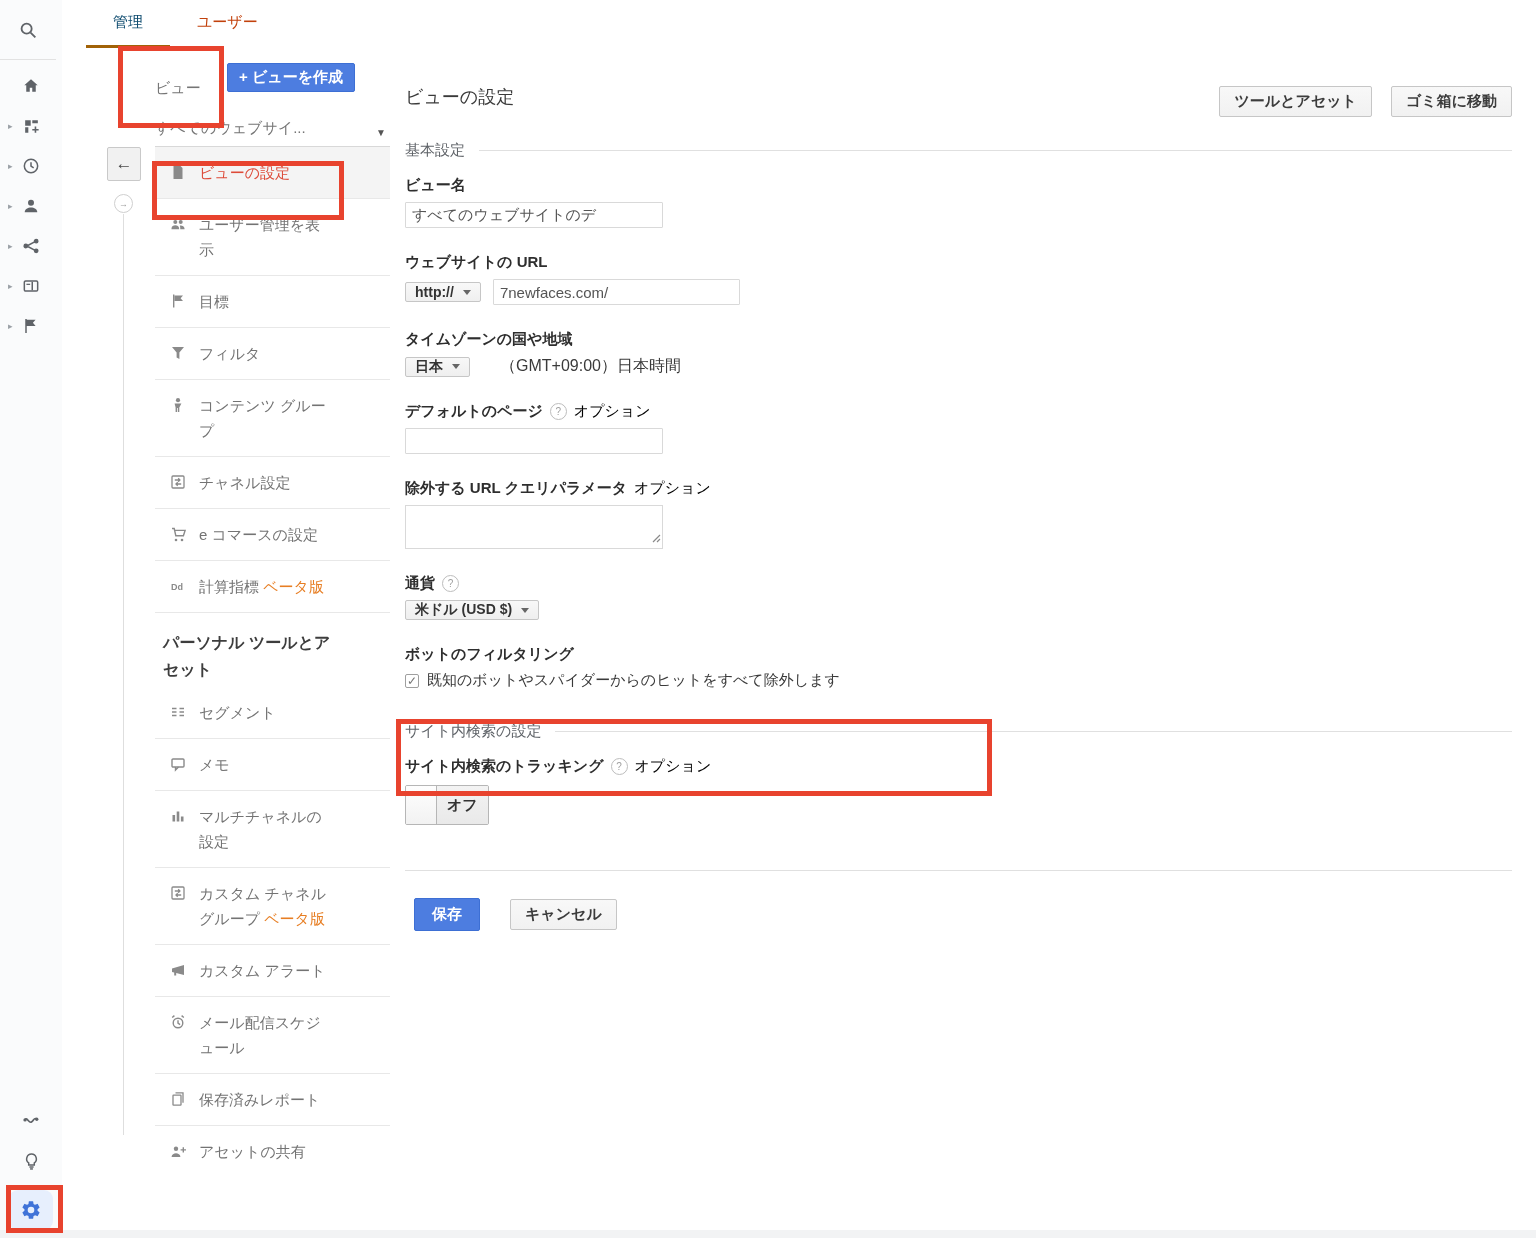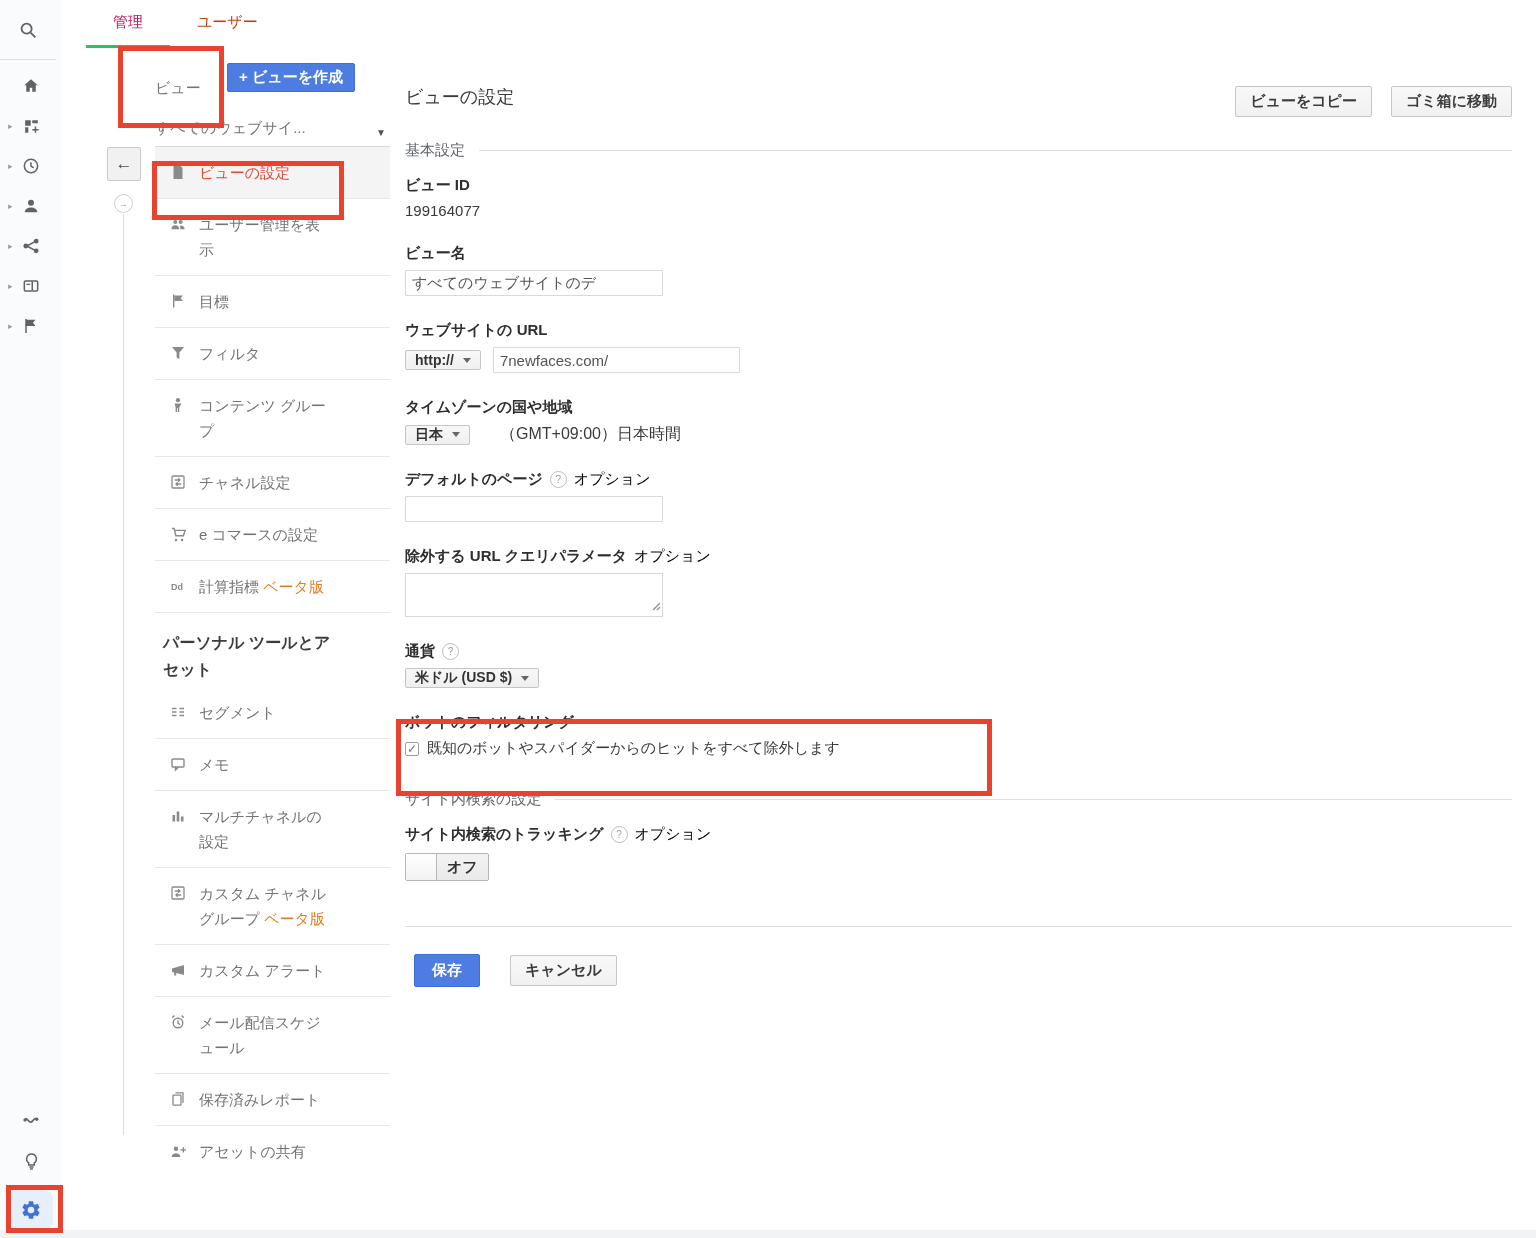--- a/index.html
+++ b/index.html
@@ -18,21 +18,21 @@
                align-items:center;gap:14px;}
   .gear-active{width:44px;height:40px;border-radius:9px;background:#e7effd;display:flex;
                align-items:center;justify-content:center;}
   .icon{display:inline-flex;align-items:center;justify-content:center;line-height:0;}
 
   
   .tabbar{position:absolute;left:62px;top:0;right:0;height:48px;background:#fff;display:flex;
           align-items:stretch;padding-left:24px;}
   .tab{padding:0 27px;display:flex;align-items:center;font-size:15px;color:#c2410c;cursor:pointer;
        border-bottom:3px solid transparent;}
-  .tab.active{color:#be185d;border-bottom:3px solid #22c55e;}
+  .tab.active{color:#0c4a6e;border-bottom:3px solid #a16207;}
 
   
   .tl-back{position:absolute;left:107px;top:147px;width:34px;height:34px;background:#f1f1f1;
            border:1px solid #c9c9c9;border-radius:2px;display:flex;align-items:center;justify-content:center;
            font-size:17px;color:#4a4a4a;cursor:pointer;box-sizing:border-box;}
   .tl-circle{position:absolute;left:114px;top:194px;width:19px;height:19px;border:1px solid #cfcfcf;
              border-radius:50%;background:#fff;display:flex;align-items:center;justify-content:center;
              font-size:9px;color:#9e9e9e;cursor:pointer;box-sizing:border-box;}
   .tl-line{position:absolute;left:123px;top:214px;width:1px;height:921px;background:#dedede;}
 
@@ -81,21 +81,21 @@
          border-top:5px solid #666;}
   .url-input{margin-left:12px;width:247px;}
   .tz-text{margin-left:30px;font-size:16px;color:#3a3a3a;}
   .textarea-box{position:relative;width:258px;height:44px;border:1px solid #d9d9d9;background:#fff;box-sizing:border-box;}
   .textarea-box textarea{width:100%;height:100%;border:none;resize:none;outline:none;box-sizing:border-box;
                          font-family:"Liberation Sans",sans-serif;font-size:14px;padding:4px 6px;background:transparent;}
   .resize-grip{position:absolute;right:1px;bottom:1px;}
   .check-row{display:flex;align-items:center;gap:8px;font-size:15px;color:#3a3a3a;}
   .cb{width:14px;height:14px;border:1px solid #9f9f9f;border-radius:2px;background:#fff;display:inline-flex;
       align-items:center;justify-content:center;font-size:12px;color:#777;line-height:1;cursor:pointer;box-sizing:border-box;}
-  .toggle{display:inline-flex;border:1px solid #b6b6b6;border-radius:2px;overflow:hidden;height:28px;
+  .toggle{display:inline-flex;border:1px solid #b6b6b6;border-radius:2px;overflow:hidden;height:40px;
           box-sizing:border-box;cursor:pointer;margin-top:2px;}
   .knob{width:30px;background:linear-gradient(#fefefe,#f2f2f2);border-right:1px solid #b6b6b6;}
   .toggle-label{padding:0 10px;display:flex;align-items:center;font-weight:bold;font-size:15px;color:#333;
                 background:linear-gradient(#f3f3f3,#e9e9e9);}
   .main-divider{border-top:1px solid #e0e0e0;margin-top:42px;}
   .btn-row{margin-top:27px;display:flex;gap:30px;align-items:center;}
   .blue-btn{background:#4d7de0;border:1px solid #3d6fd4;color:#fff;font-weight:bold;font-size:15px;
             padding:6px 17px;border-radius:2px;cursor:pointer;font-family:"Liberation Sans",sans-serif;margin-left:9px;}
 
   
@@ -396,37 +396,31 @@
               <path d="M13.6 5.2H15v2h2v1.4h-2v2h-1.4v-2h-2V7.2h2z"></path>
             </svg>
           </span>
           <span class="vc-label">アセットの共有</span>
         </li>
       </ul>
   </div>
 
   <div class="main">
     <div class="main-actions">
-      <button class="gray-btn">ビューをコピー</button>
+      <button class="gray-btn">ツールとアセット</button>
       <button class="gray-btn">ゴミ箱に移動</button>
     </div>
 
     <h1 class="main-title">ビューの設定</h1>
 
     <div class="section-row">
       <span>基本設定</span>
       <span class="rule"></span>
     </div>
 
-    <div class="field">
-      <div class="field-label">
-          <span>ビュー ID</span>
-        </div>
-      <div class="value">199164077</div>
-    </div>
 
     <div class="field">
       <div class="field-label">
           <span>ビュー名</span>
         </div>
       <input class="text-input" value="すべてのウェブサイトのデ" style="">
     </div>
 
     <div class="field">
       <div class="field-label">

